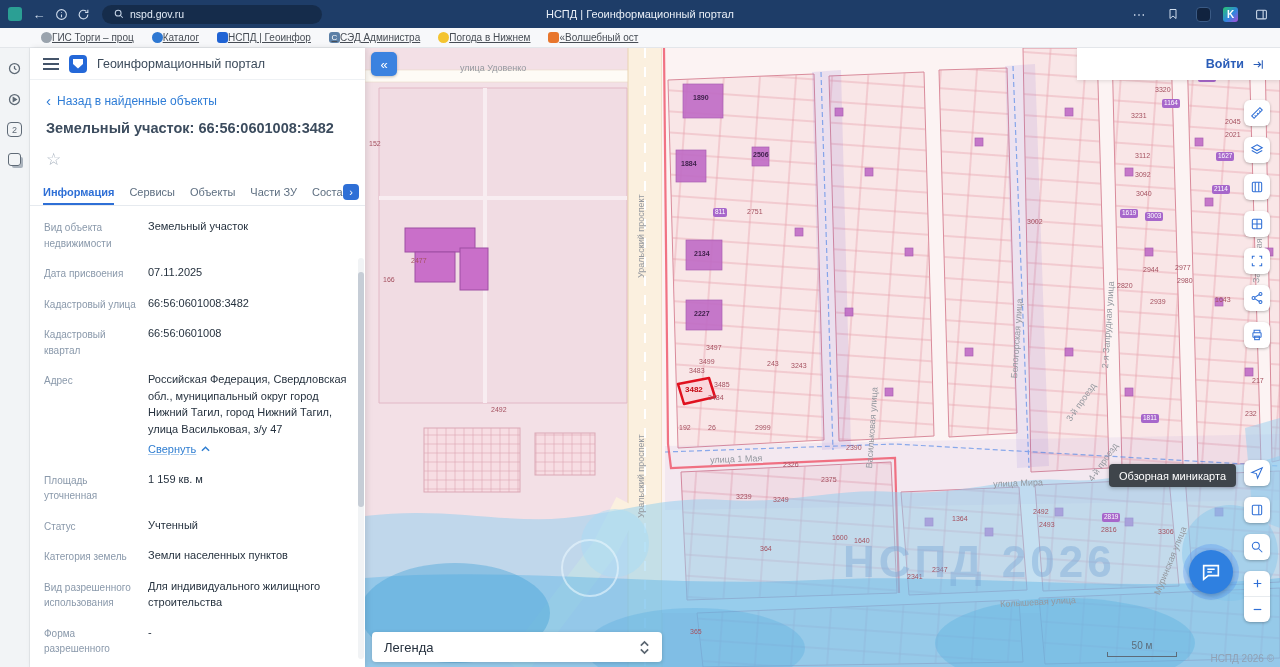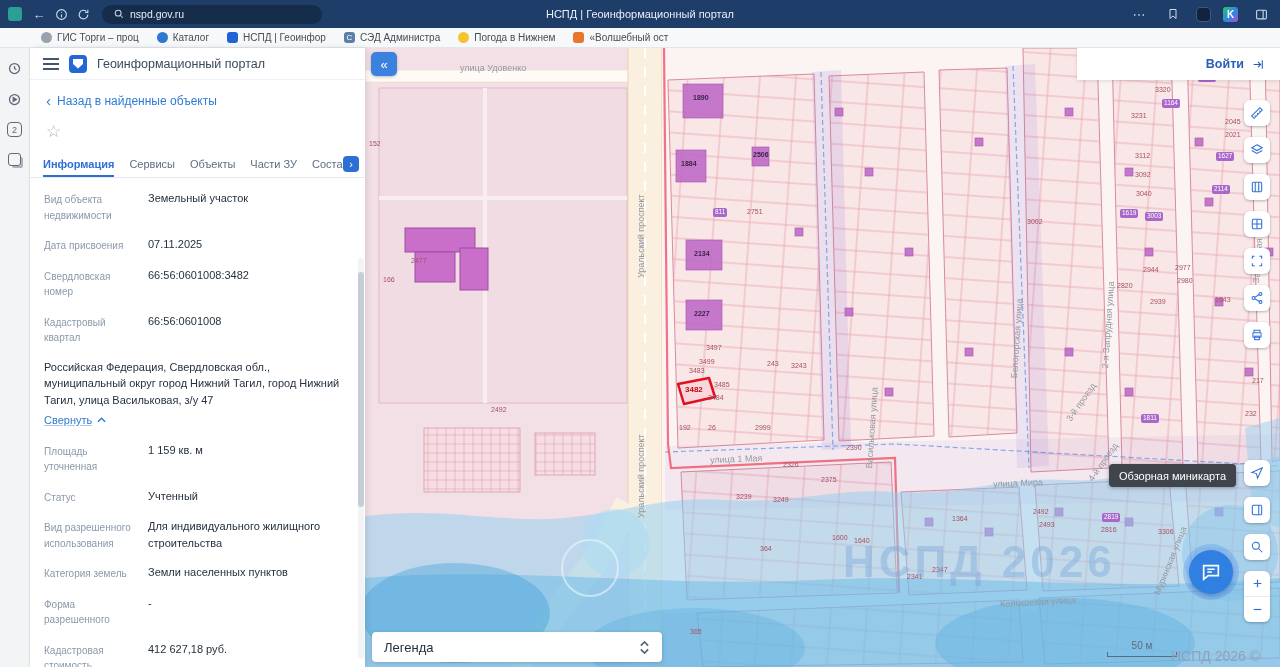--- a/index.html
+++ b/index.html
@@ -11,21 +11,21 @@
   .tb-ic { width:22px; height:22px; display:flex; align-items:center; justify-content:center; color:#cfdcec; font-size:13px; flex:0 0 auto; }
   .win-ic { width:14px; height:14px; border-radius:3px; background:#2b9f94; margin:0 6px 0 8px; }
   .addr { display:flex; align-items:center; gap:6px; background:rgba(0,0,0,.28); border-radius:10px; height:19px; padding:0 12px; margin-left:8px; min-width:220px; color:#e3ecf7; font-size:10.5px; }
   .tb-title { position:absolute; left:0; right:0; text-align:center; font-size:11px; color:#e9eff7; pointer-events:none; }
   .tb-right { position:absolute; right:8px; top:0; height:28px; display:flex; align-items:center; gap:12px; }
   .avatar-sq { width:15px; height:15px; border-radius:4px; background:#11233f; border:1px solid #3a5a85; }
   .k-logo { width:15px; height:15px; border-radius:3px; background:linear-gradient(135deg,#28c76f,#2e86de 55%,#b04bd8); color:#fff; font-size:10px; font-weight:bold; display:flex; align-items:center; justify-content:center; }
 
   
   .bmbar { position:absolute; top:28px; left:0; width:1280px; height:20px; background:#f7f8fa; border-bottom:1px solid #e3e6ea; display:flex; align-items:center; padding-left:34px; gap:4px; }
-  .bm { display:flex; align-items:center; gap:5px; padding:0 7px; height:16px; border-radius:4px; font-size:10px; color:#474d55; white-space:nowrap; }
+  .bm { display:flex; align-items:center; padding:0 7px; height:16px; border-radius:4px; font-size:10px; color:#474d55; white-space:nowrap;text-decoration:underline; }
   .fav { width:11px; height:11px; border-radius:3px; flex:0 0 auto; }
   .fav.f1 { border-radius:50%; background:#9aa3ad; }
   .fav.f2 { border-radius:50%; background:#2e78d2; }
   .fav.f3 { background:#1f63d4; }
   .fav.f4 { background:#5b7fa6; color:#fff; font-size:8px; display:flex; align-items:center; justify-content:center; }
   .fav.f5 { border-radius:50%; background:#f4c430; }
   .fav.f6 { background:#e8762d; }
 
   
   .strip { position:absolute; top:48px; left:0; width:30px; height:619px; background:#f2f4f6; border-right:1px solid #e4e7ea; display:flex; flex-direction:column; align-items:center; padding-top:12px; gap:14px; }
@@ -78,21 +78,21 @@
   .zoombox .zb { flex:1; display:flex; align-items:center; justify-content:center; color:#2f6fd6; }
   .zoombox .zb:first-child { border-bottom:1px solid #e7ebef; }
   .tooltip { position:absolute; right:44px; top:416px; height:23px; background:#3f454b; color:#fff; font-size:11px; border-radius:4px; display:flex; align-items:center; padding:0 10px; box-shadow:0 1px 4px rgba(0,0,0,.3); }
   .chat { position:absolute; left:824px; top:502px; width:44px; height:44px; border-radius:50%; background:#2f80e0; box-shadow:0 0 0 6px rgba(66,133,244,.28), 0 2px 5px rgba(0,0,0,.3); display:flex; align-items:center; justify-content:center; }
 
   .legend { position:absolute; left:7px; bottom:5px; width:290px; height:30px; background:#fff; border-radius:4px; box-shadow:0 1px 4px rgba(0,0,0,.18); display:flex; align-items:center; justify-content:space-between; padding:0 12px; }
   .legend span { font-size:13px; color:#25303d; }
   .scale { position:absolute; left:742px; top:592px; width:70px; text-align:center; }
   .scale .lbl { font-size:10px; color:#5d6b79; }
   .scale .bar { height:5px; border-left:1px solid #5d6b79; border-right:1px solid #5d6b79; border-bottom:1px solid #5d6b79; margin-top:1px; }
-  .copyright { position:absolute; right:20px; bottom:3px; font-size:14px; color:#90a2b5; }
+  .copyright { position:absolute; right:6px; bottom:3px; font-size:10px; color:#90a2b5; }
 </style>
 </head>
 <body>
 
 <div class="screen">
 
   <div class="titlebar">
     <div class="win-ic"></div>
     <div class="tb-ic">←</div>
     <div class="tb-ic">
@@ -182,72 +182,74 @@
   <div class="panel">
     <div class="phead">
       <span class="burger"></span>
       <span class="nspd-logo"></span>
       <span class="app-title">Геоинформационный портал</span>
     </div>
     <div class="back">
       <span class="chev">‹</span>
       <span>Назад в найденные объекты</span>
     </div>
+    <div class="obj-title">Земельный участок: 66:56:0601008:3482</div>
     <div class="star">☆</div>
     <div class="tabs">
       <span class="tab active">Информация</span>
       <span class="tab">Сервисы</span>
       <span class="tab">Объекты</span>
       <span class="tab">Части ЗУ</span>
       <span class="tab">Состав</span>
       <span class="tabs-arrow">›</span>
     </div>
     <div class="fields">
       <div class="frow">
           <div class="flabel">Вид объекта недвижимости</div>
           <div class="fvalue">Земельный участок</div>
         </div>
       <div class="frow">
           <div class="flabel">Дата присвоения</div>
           <div class="fvalue">07.11.2025</div>
         </div>
       <div class="frow">
-          <div class="flabel">Свердловская номер</div>
+          <div class="flabel">Кадастровый улица</div>
           <div class="fvalue">66:56:0601008:3482</div>
         </div>
       <div class="frow">
           <div class="flabel">Кадастровый квартал</div>
           <div class="fvalue">66:56:0601008</div>
         </div>
       <div class="frow">
+        <div class="flabel">Адрес</div>
         <div class="fvalue">
           <span>Российская Федерация, Свердловская обл., муниципальный округ город Нижний Тагил, город Нижний Тагил, улица Васильковая, з/у 47</span><br>
           <a class="collapse">
             <span>Свернуть</span>
             <svg width="9" height="6" viewBox="0 0 10 6" fill="none" stroke="#2e7dd1" stroke-width="1.6">
                 <path d="M1 5l4-4 4 4"></path>
               </svg>
           </a>
         </div>
       </div>
       <div class="frow">
           <div class="flabel">Площадь уточненная</div>
           <div class="fvalue">1 159 кв. м</div>
         </div>
       <div class="frow">
           <div class="flabel">Статус</div>
           <div class="fvalue">Учтенный</div>
         </div>
       <div class="frow">
+          <div class="flabel">Категория земель</div>
+          <div class="fvalue">Земли населенных пунктов</div>
+        </div>
+      <div class="frow">
           <div class="flabel">Вид разрешенного использования</div>
           <div class="fvalue">Для индивидуального жилищного строительства</div>
-        </div>
-      <div class="frow">
-          <div class="flabel">Категория земель</div>
-          <div class="fvalue">Земли населенных пунктов</div>
         </div>
       <div class="frow">
           <div class="flabel">Форма разрешенного</div>
           <div class="fvalue">-</div>
         </div>
       <div class="frow">
           <div class="flabel">Кадастровая стоимость</div>
           <div class="fvalue">412 627,18 руб.</div>
         </div>
     </div>

